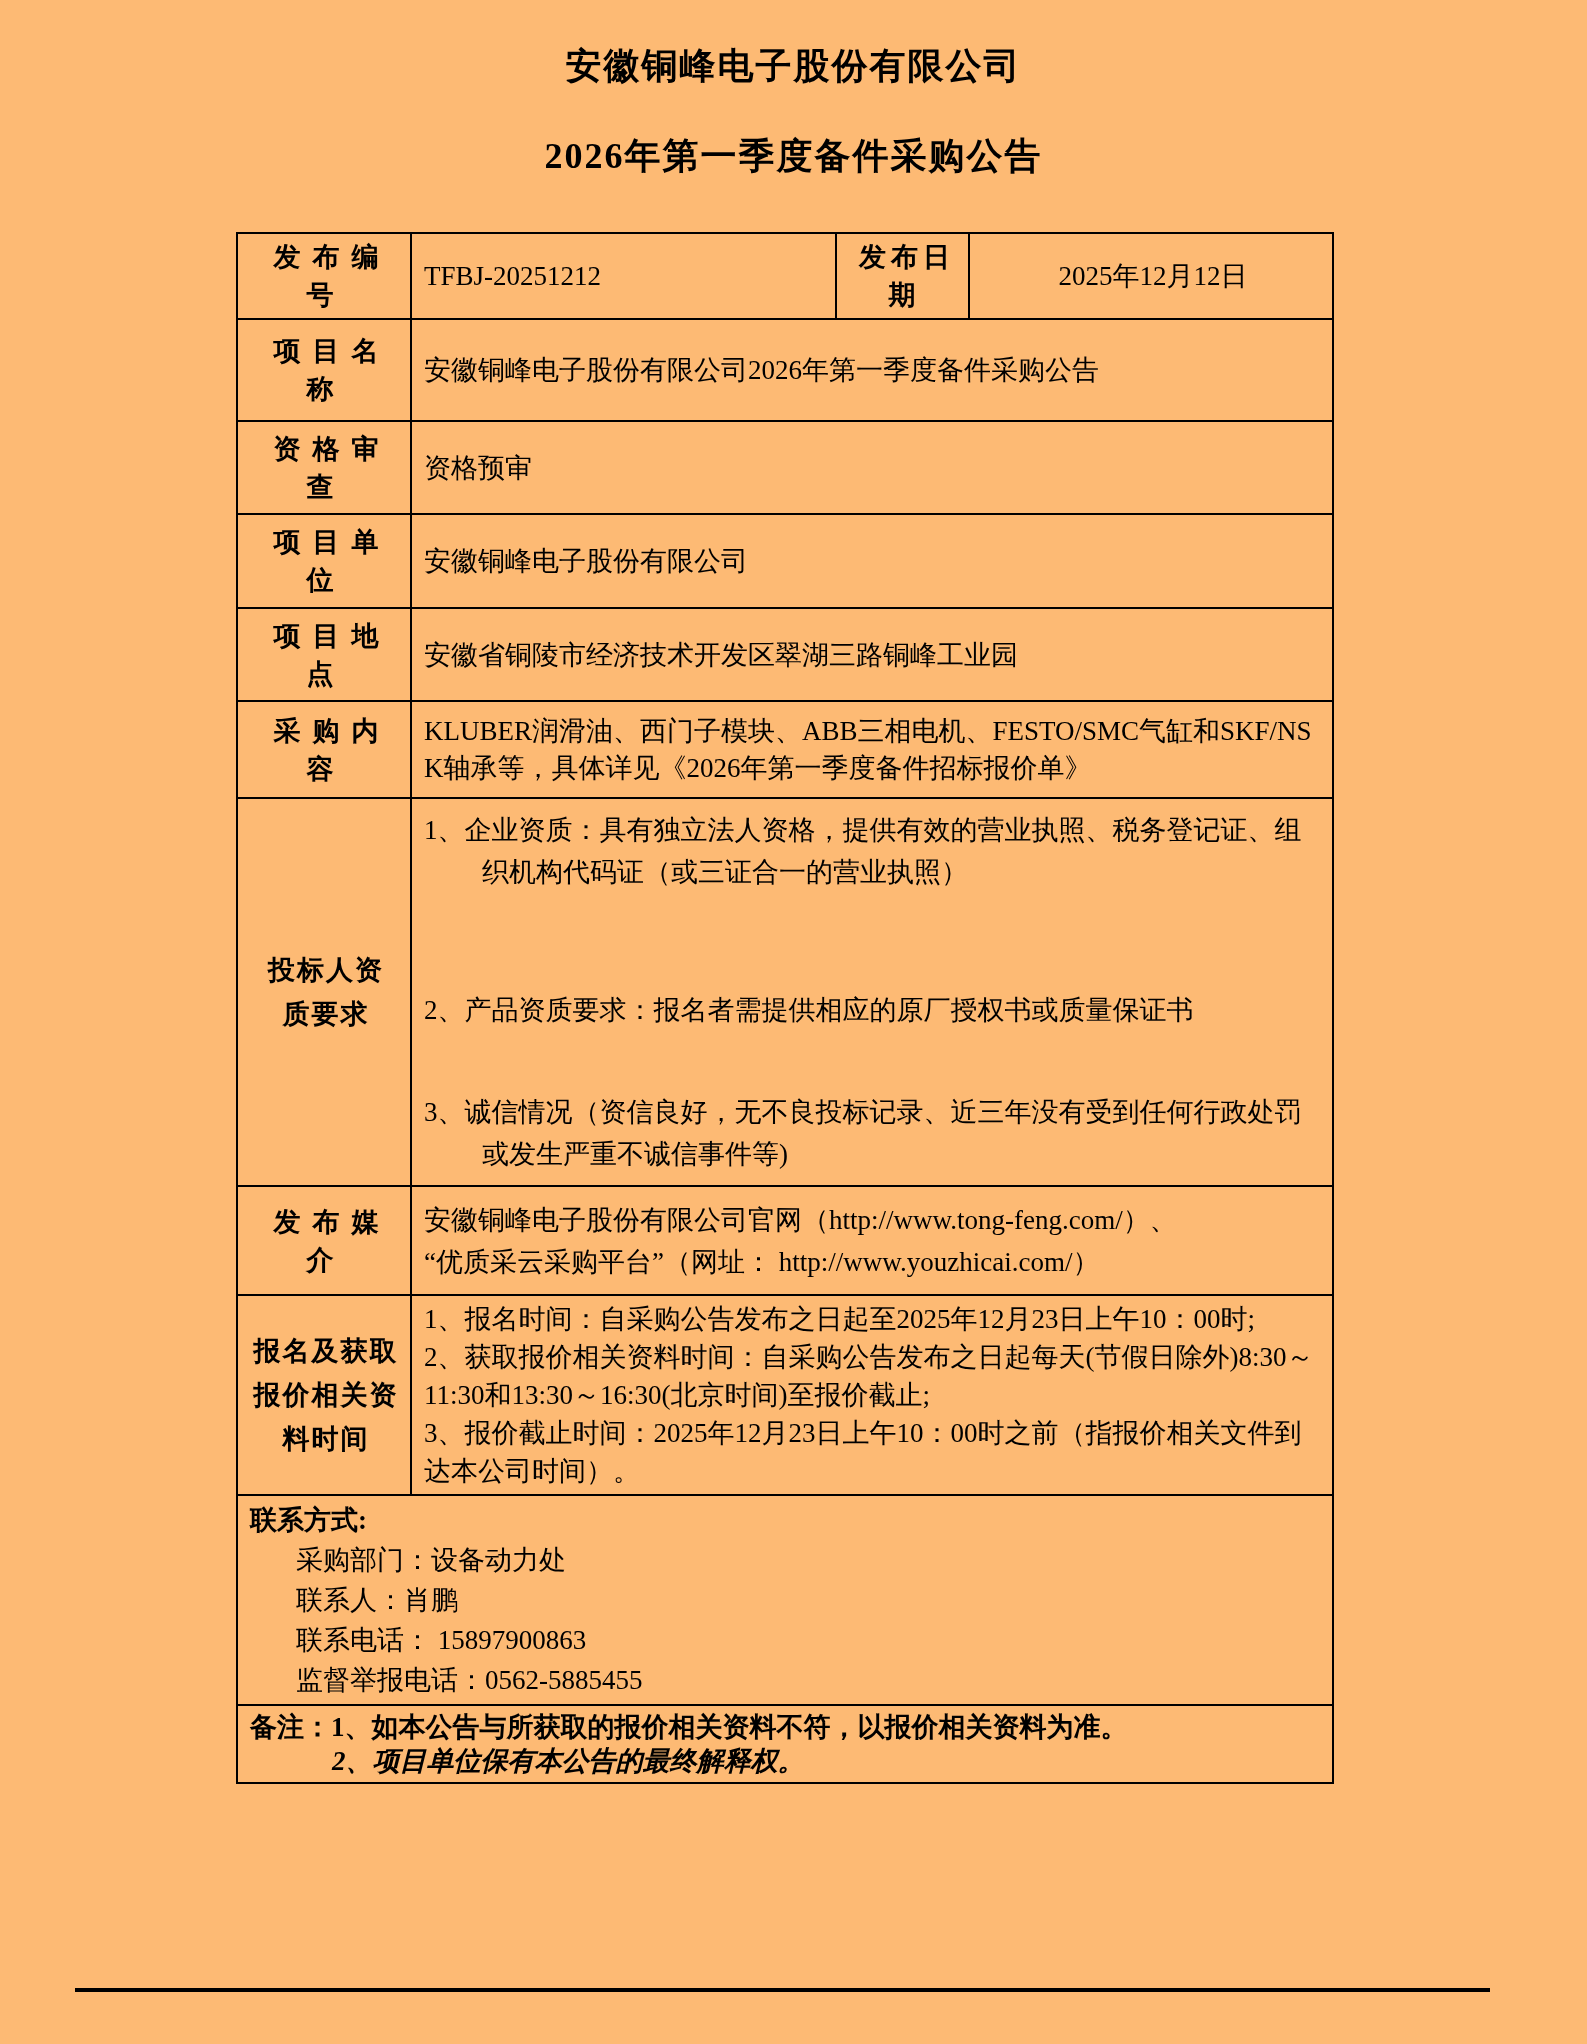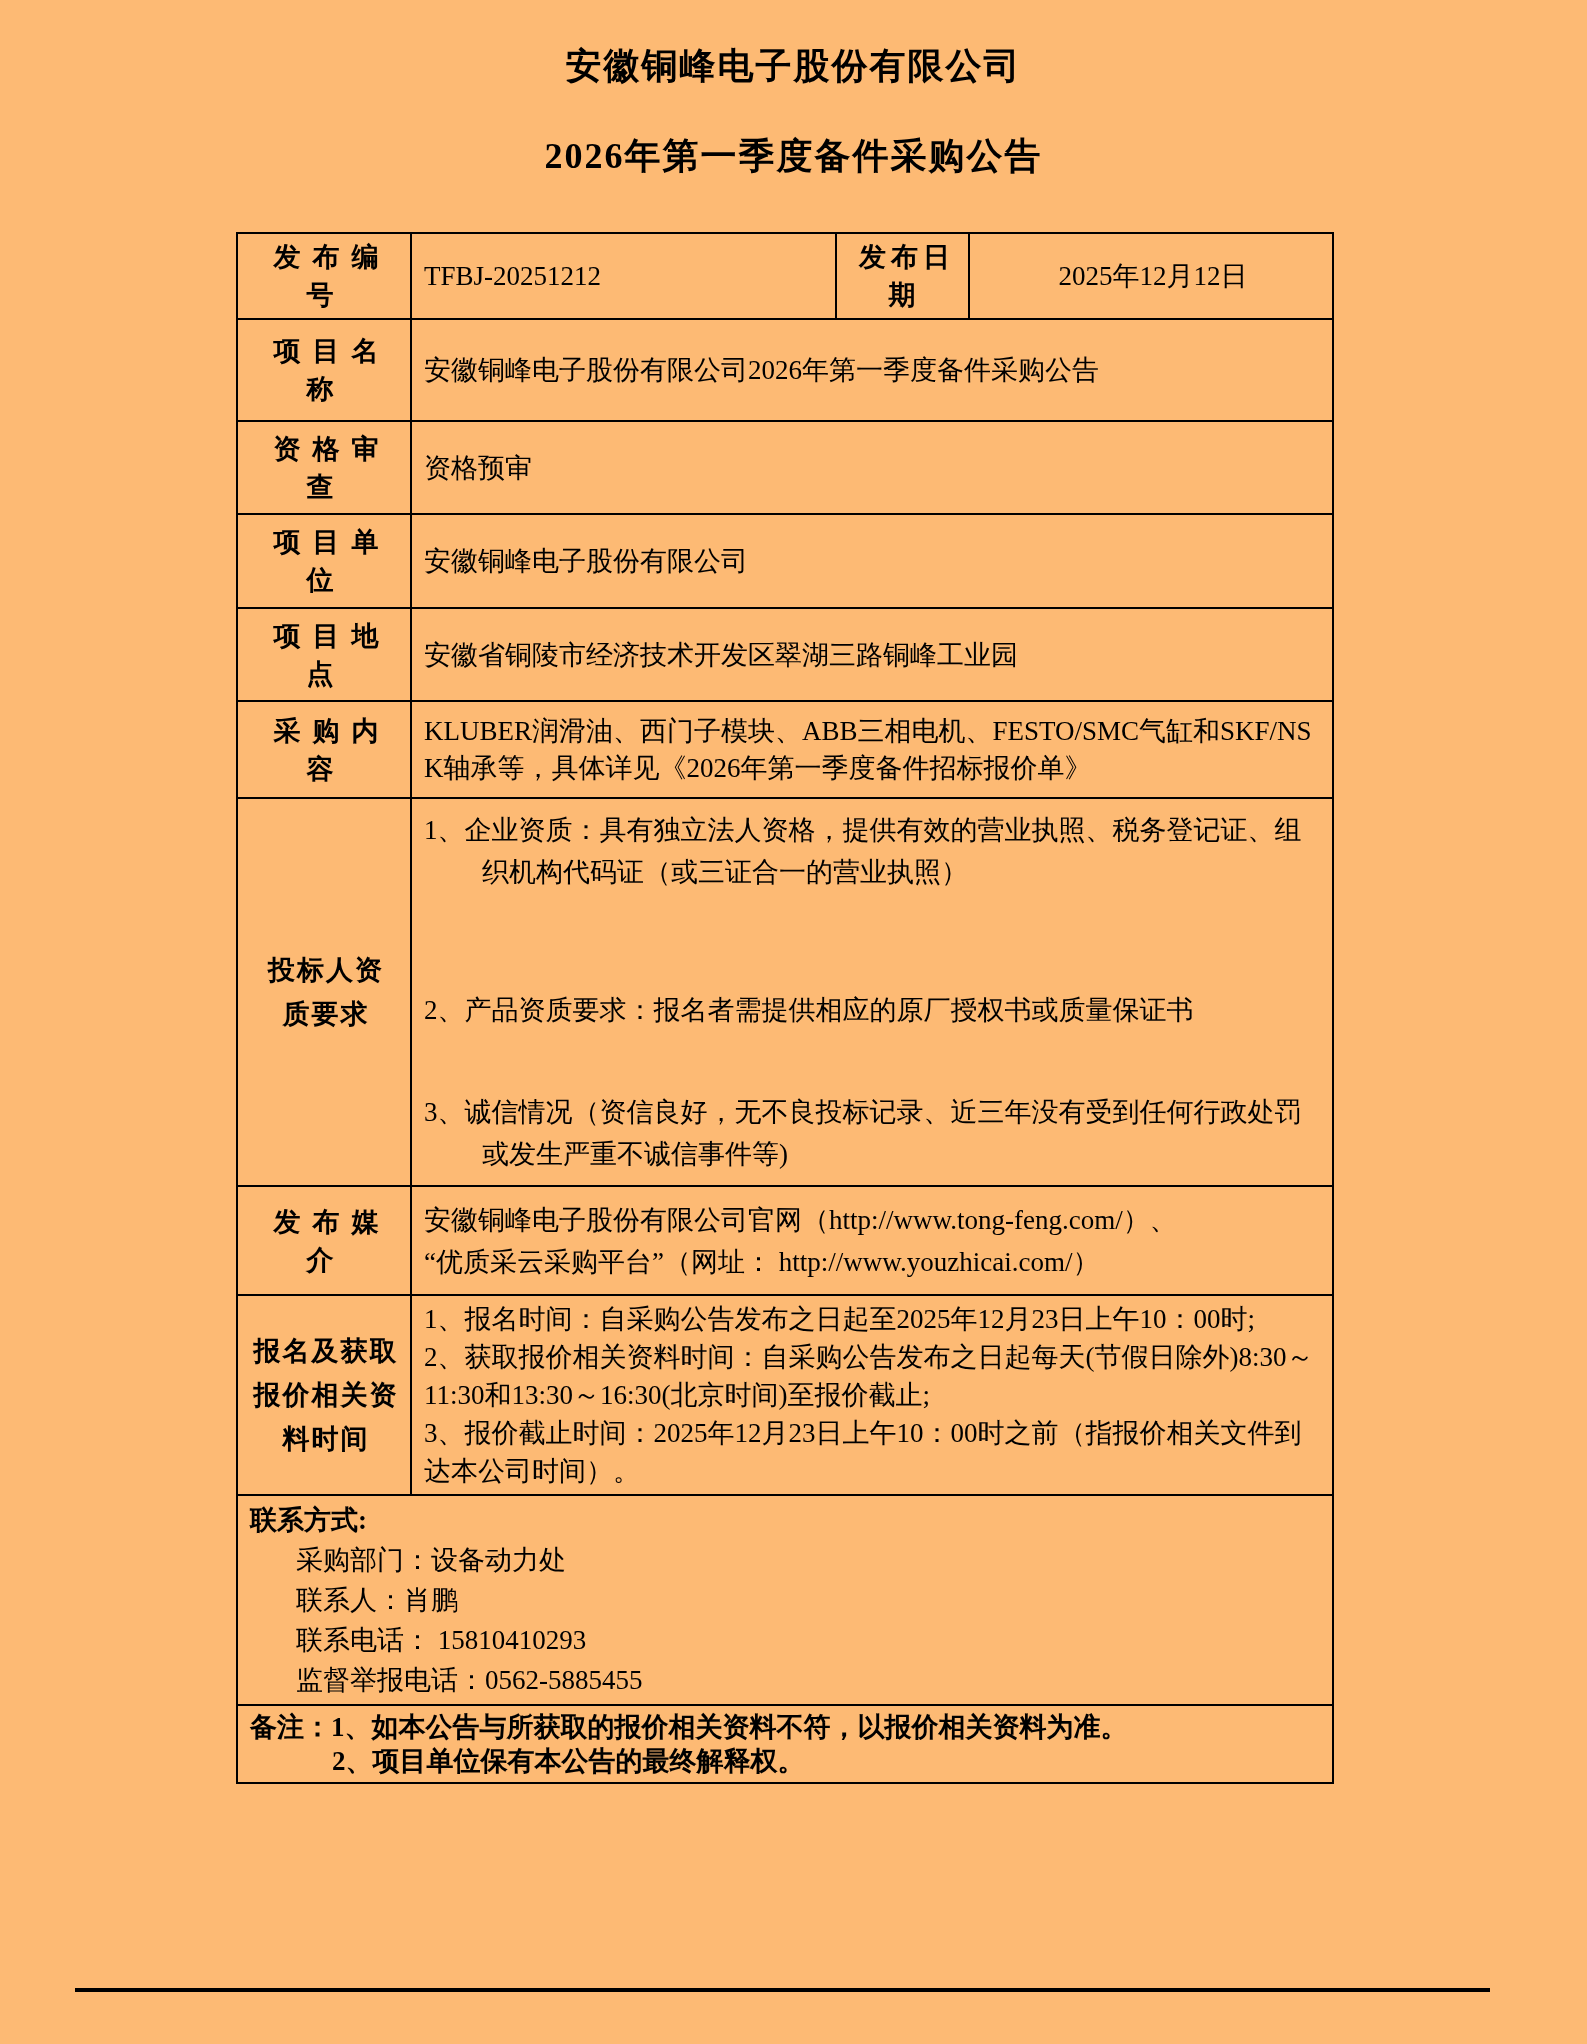--- a/index.html
+++ b/index.html
@@ -63,21 +63,21 @@
 
   td.schedule-cell { font-size: 26px; line-height: 33px; padding-top: 6px; padding-bottom: 6px; vertical-align: middle; }
   .schedule-line { }
 
   td.contact-cell { vertical-align: top; padding-top: 8px; }
   .contact-heading { font-weight: bold; line-height: 40px; }
   .contact-line { padding-left: 46px; line-height: 40px; }
 
   td.remarks-cell { vertical-align: middle; font-weight: bold; border-radius: 25px; }
   .remark-line { line-height: 34px; }
-  .remark-line.indent { padding-left: 82px; }
+  .remark-line.indent { padding-left: 82px; font-style: italic; }
 
   .footer-rule {
     position: absolute;
     left: 75px;
     top: 1988px;
     width: 1415px;
     height: 4px;
     background: #000000;
   }
 </style>
@@ -157,21 +157,21 @@
         <div class="schedule-line">2、获取报价相关资料时间：自采购公告发布之日起每天(节假日除外)8:30～11:30和13:30～16:30(北京时间)至报价截止;</div>
         <div class="schedule-line">3、报价截止时间：2025年12月23日上午10：00时之前（指报价相关文件到达本公司时间）。</div>
       </td>
     </tr>
 
     <tr>
       <td colspan="4" class="contact-cell" style="height:199px">
         <div class="contact-heading">联系方式:</div>
         <div class="contact-line">采购部门：设备动力处</div>
         <div class="contact-line">联系人：肖鹏</div>
-        <div class="contact-line">联系电话： 15810410293</div>
+        <div class="contact-line">联系电话： 15897900863</div>
         <div class="contact-line">监督举报电话：0562-5885455</div>
       </td>
     </tr>
 
     <tr>
       <td colspan="4" class="remarks-cell" style="height:68px">
         <div class="remark-line"><span>备注：</span><span>1、如本公告与所获取的报价相关资料不符，以报价相关资料为准。</span></div>
         <div class="remark-line indent">2、项目单位保有本公告的最终解释权。</div>
       </td>
     </tr>

